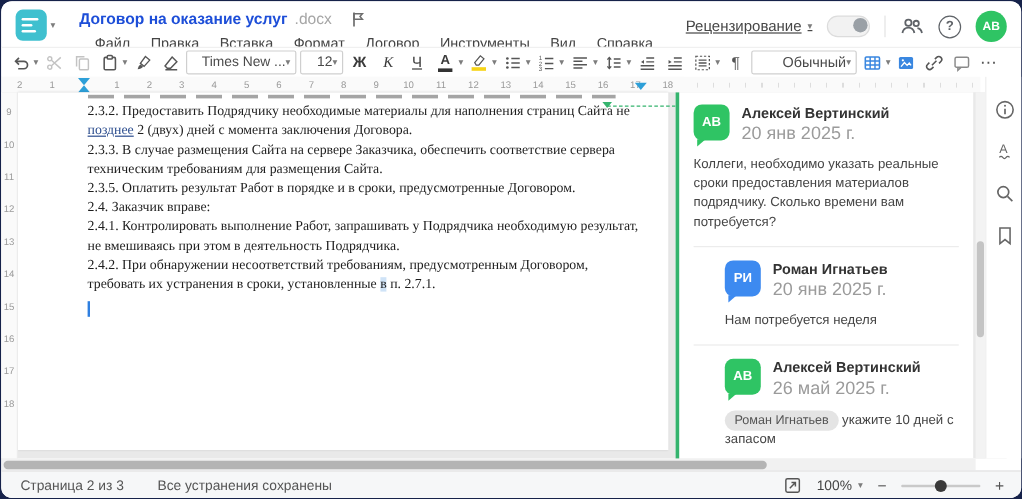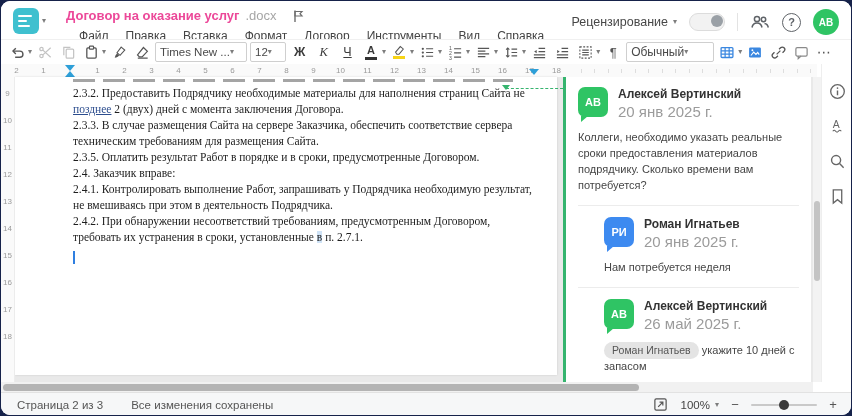--- a/index.html
+++ b/index.html
@@ -8,38 +8,38 @@
 
   
   .header{position:absolute;top:0;left:0;right:0;height:38px;background:#fff;display:flex;align-items:flex-start;}
   .logo-wrap{display:flex;align-items:center;margin:7px 6px 0 12px;}
   .logo{width:26px;height:26px;border-radius:6px;background:#3fc0cf;display:flex;flex-direction:column;justify-content:center;gap:3px;padding-left:5px;box-sizing:border-box;}
   .logo i{display:block;height:2px;background:#fff;border-radius:1px;}
   .logo i:nth-child(1){width:14px}.logo i:nth-child(2){width:9px}.logo i:nth-child(3){width:12px}
   .caret{font-size:8px;color:#7d7d7d;line-height:1;}
   .title-block{margin-left:14px;margin-top:4px;}
   .title-row{display:flex;align-items:center;gap:6px;}
-  .doc-title{font-size:13px;font-weight:bold;color:#ec4899;}
+  .doc-title{font-size:13px;font-weight:bold;color:#1d4ed8;}
   .doc-ext{font-size:13px;color:#a6a6a6;}
   .menu-row{display:flex;gap:17px;margin-top:3px;margin-left:13px;}
   .menu-item{font-size:12px;color:#444;cursor:default;}
   .header-right{margin-left:auto;display:flex;align-items:center;gap:12px;padding:8px 12px 0 0;}
-  .review-btn{display:flex;align-items:center;gap:5px;font-size:12.5px;color:#474747;}
+  .review-btn{display:flex;align-items:center;gap:5px;font-size:12.5px;color:#474747;text-decoration:underline;}
   .toggle{width:34px;height:16px;border-radius:9px;background:#f2f2f2;border:1px solid #dcdcdc;position:relative;}
   .toggle .knob{position:absolute;right:1px;top:1px;width:12px;height:12px;border-radius:50%;background:#9aa0a6;}
   .hdr-divider{width:1px;height:18px;background:#e3e3e3;}
   .round-icon{width:19px;height:19px;border-radius:50%;border:1.6px solid #5f6368;color:#5f6368;font-size:11px;font-weight:bold;display:flex;align-items:center;justify-content:center;box-sizing:border-box;}
   .avatar-top{width:26px;height:26px;border-radius:50%;background:#2fc464;color:#fff;font-size:10px;font-weight:bold;display:flex;align-items:center;justify-content:center;}
 
   
   .toolbar{position:absolute;top:38px;left:0;right:0;height:25px;background:#fff;border-top:1px solid #f0f0f0;display:flex;align-items:center;gap:3px;padding:0 6px;overflow:hidden;box-sizing:border-box;}
   .tb{min-width:20px;height:21px;display:flex;align-items:center;justify-content:center;border-radius:2px;}
   .tb svg{display:block}
   .tb-group{display:flex;align-items:center;gap:1px;}
-  .sel{height:20px;border:1px solid #cfcfcf;border-radius:2px;display:flex;align-items:center;font-size:11.5px;color:#4a4a4a;padding:0 4px;box-sizing:border-box;justify-content:flex-start;background:#fff;}
+  .sel{height:20px;border:1px solid #cfcfcf;border-radius:2px;display:flex;align-items:center;font-size:11.5px;color:#4a4a4a;padding:0 4px;box-sizing:border-box;justify-content:flex-end;background:#fff;}
   .sel-font{width:92px}.sel-size{width:36px}.sel-style{width:88px;font-size:12px}
   .txtbtn{font-size:12.5px;color:#3b3b3b;width:21px;text-align:center;}
   .txtbtn.b{font-weight:bold}.txtbtn.i{font-style:italic;font-family:"Liberation Serif",serif}.txtbtn.u{text-decoration:underline}
   .colorbtn{display:flex;flex-direction:column;align-items:center;line-height:1;}
   .colorbtn .glyph{font-size:11px;font-weight:bold;color:#3b3b3b;}
   .colorbtn .bar{width:12px;height:3px;margin-top:1px;}
   .bar-black{background:#333}.bar-yellow{background:#f7d417}
   .pilcrow{font-size:13px;color:#555;}
   .more-dots{font-size:14px;color:#555;letter-spacing:1px;}
 
@@ -469,21 +469,21 @@
           <path d="M3.5 2h9v14l-4.5-3.6L3.5 16z" stroke="#666" stroke-width="1.4" fill="none"></path>
         </svg>
     </span>
   </div>
   <div class="h-scroll">
       <div class="h-thumb"></div>
     </div>
 
   <div class="status-bar">
     <span class="sb-page">Страница 2 из 3</span>
-    <span class="sb-save">Все изменения сохранены</span>
+    <span class="sb-save">Все устранения сохранены</span>
     <div class="sb-right">
       <span class="tb">
         <svg width="15" height="15" viewBox="0 0 16 16">
             <rect x="2" y="2" width="12" height="12" rx="1.5" stroke="#555" stroke-width="1.3" fill="none"></rect>
             <path d="M5.5 10.5 10.5 5.5M10.5 9V5.5H7" stroke="#555" stroke-width="1.3" fill="none"></path>
           </svg>
       </span>
       <span class="zoom-pct">
         <span>100%</span>
         <span class="caret">▾</span>

